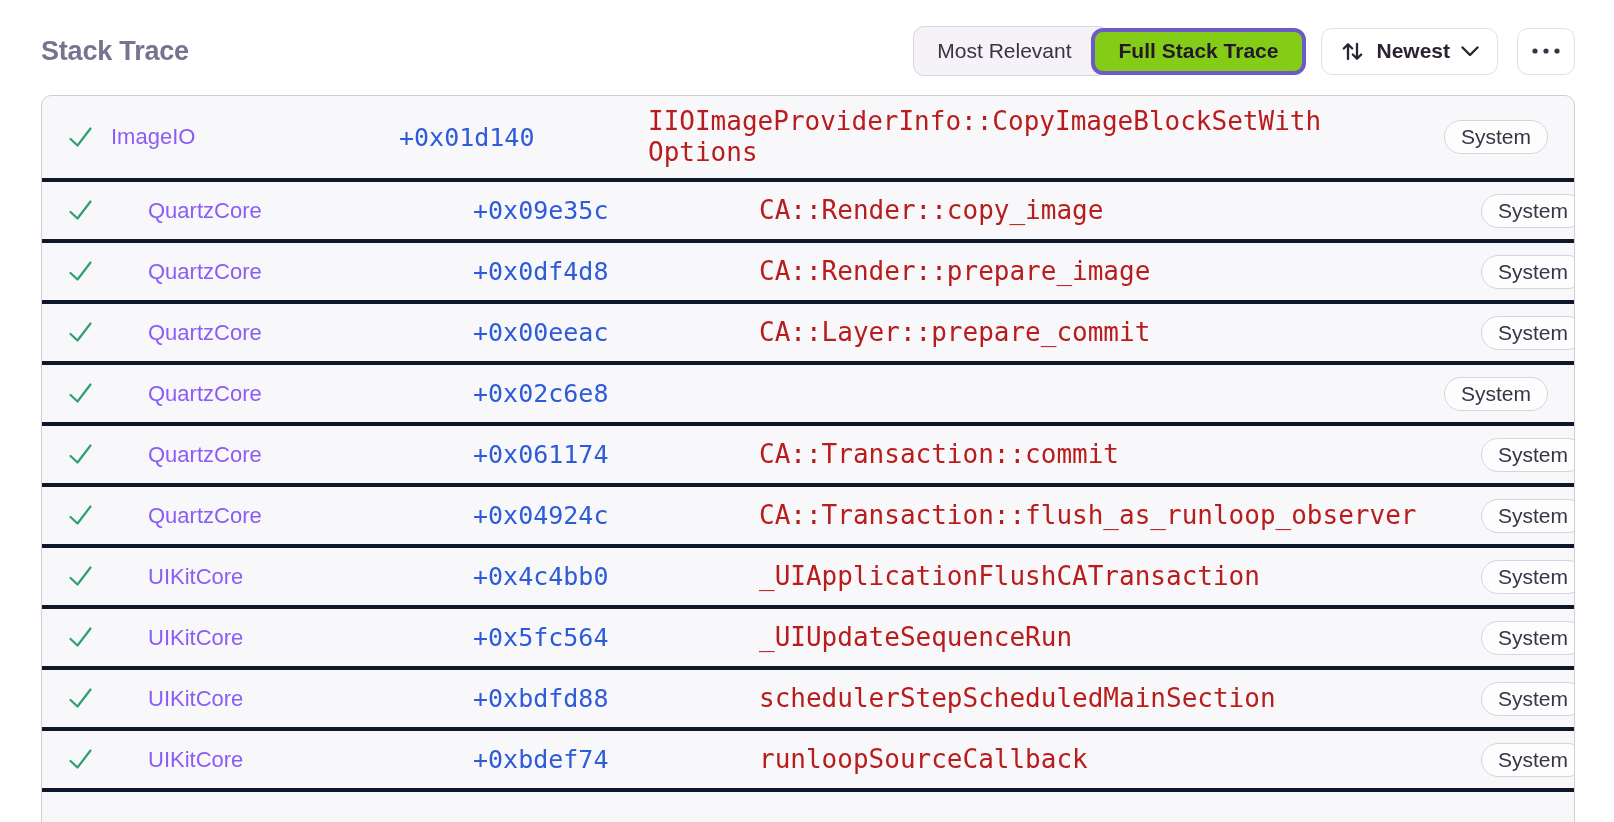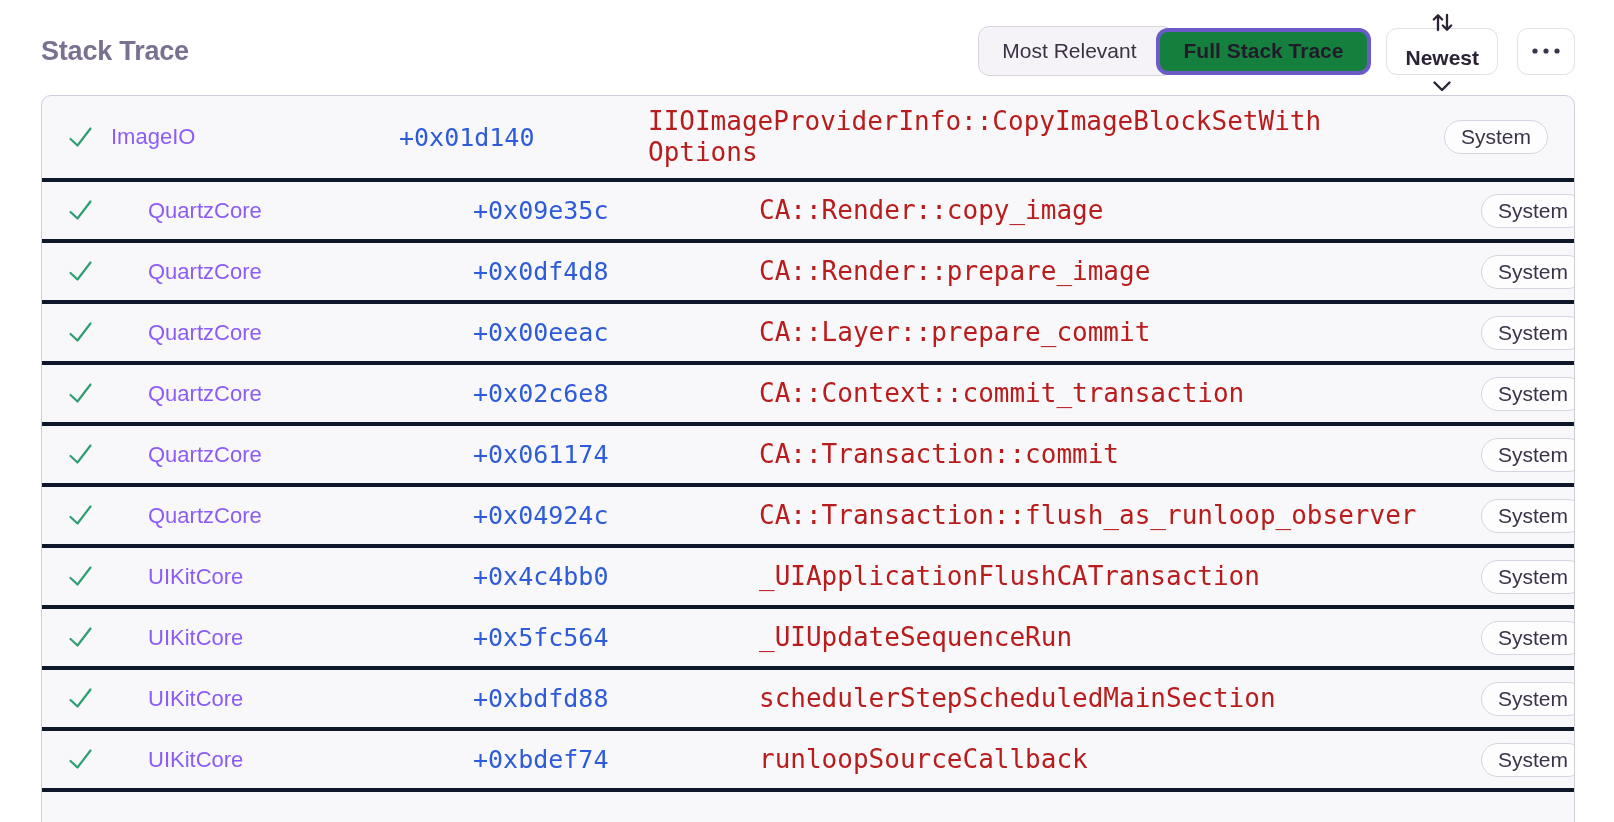--- a/index.html
+++ b/index.html
@@ -16,29 +16,29 @@
 
   .segmented { display: flex; align-items: center; position: relative; }
   .seg { font-family: "Liberation Sans", sans-serif; cursor: pointer; }
   .seg-inactive {
     background: #f5f3f8; border: 1px solid #d9d4df; border-radius: 11px;
     height: 50px; padding: 0 36px 0 23px; margin-right: -18px;
     font-size: 21px; color: #3a3142;
   }
   .seg-active {
     position: relative; z-index: 2;
-    background: #15803d; border: 4px solid #6a5bc8; border-radius: 12px;
+    background: #84cc16; border: 4px solid #6a5bc8; border-radius: 12px;
     height: 47px; padding: 0 24px;
     font-size: 21px; font-weight: 700; color: #221a2b;
   }
 
   .btn {
     display: inline-flex; align-items: center; justify-content: center;
     background: #ffffff; border: 1px solid #e2dfe9; border-radius: 11px;
-    height: 47px; cursor: pointer; font-family: "Liberation Sans", sans-serif; flex-direction: column;
+    height: 47px; cursor: pointer; font-family: "Liberation Sans", sans-serif;
   }
   .sort-btn { margin-left: 15px; padding: 0 18px; gap: 11px; }
   .sort-btn .sort-label { font-size: 21px; font-weight: 700; color: #2b2233; }
   .icon { display: inline-flex; align-items: center; }
 
   .more-btn { margin-left: 19px; width: 58px; }
 
   
   .card {
     margin-top: 20px;
@@ -165,21 +165,20 @@
   </div>
 
   <div class="row">
     <span class="check">
       <svg width="27" height="27" viewBox="0 0 27 27" fill="none">
         <path d="M3.5 15 L10.5 21.5 L23.5 4.5" stroke="#2f9e73" stroke-width="2.2" stroke-linecap="round" stroke-linejoin="round"></path>
       </svg>
     </span>
     <span class="module">QuartzCore</span>
     <a class="address">+0x02c6e8</a>
-    <span class="function">CA::Context::commit_transaction</span>
     <span class="tag">System</span>
   </div>
 
   <div class="row">
     <span class="check">
       <svg width="27" height="27" viewBox="0 0 27 27" fill="none">
         <path d="M3.5 15 L10.5 21.5 L23.5 4.5" stroke="#2f9e73" stroke-width="2.2" stroke-linecap="round" stroke-linejoin="round"></path>
       </svg>
     </span>
     <span class="module">QuartzCore</span>

